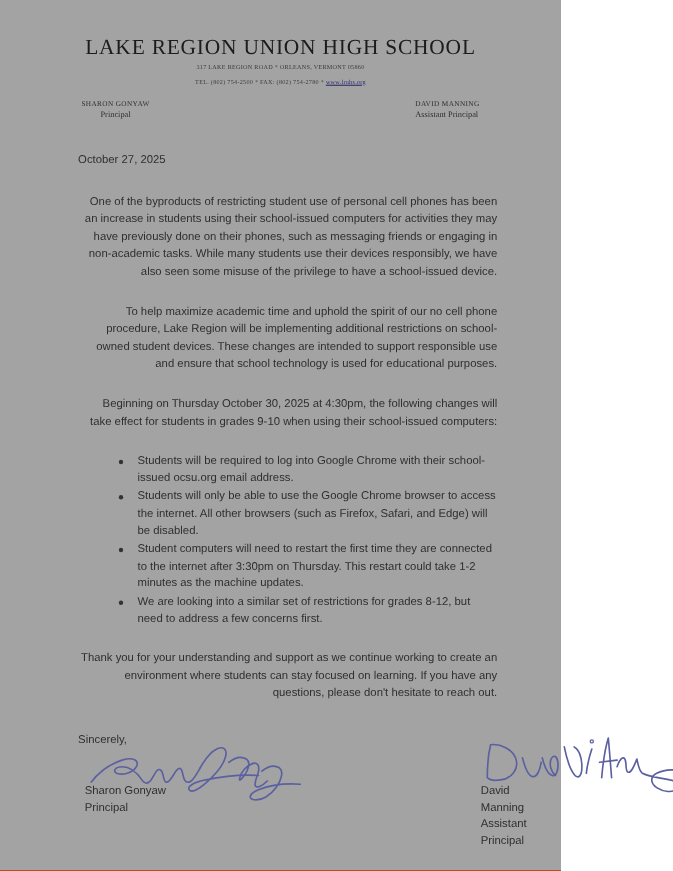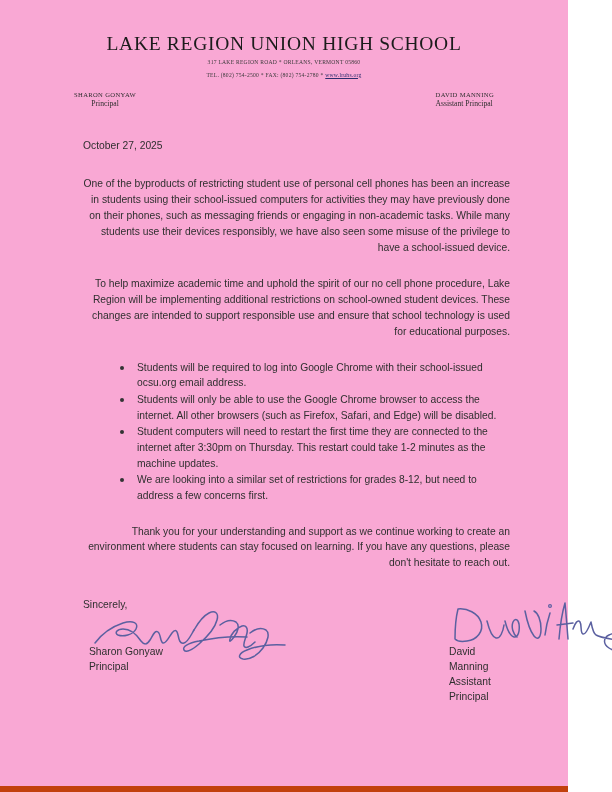--- a/index.html
+++ b/index.html
@@ -12,25 +12,25 @@
     height: 792px;
     font-family: "Liberation Sans", sans-serif;
     color: #2b2b2b;
     position: relative;
     overflow: hidden;
   }
 
   .page {
     position: absolute;
     left: 0; top: 0;
-    width: 568px;
+    width: 510px;
     height: 792px;
-    background: #f9a8d4;
+    background: #a3a3a3;
     box-sizing: border-box;
-    border-bottom: 6px solid #c2410c;
+    border-bottom: 1px solid #c2410c;
   }
 
   
   .letterhead {
     padding-top: 33px;
     text-align: center;
   }
   .school-name {
     font-family: "Liberation Serif", serif;
     font-size: 19.5px;
@@ -77,21 +77,20 @@
   }
   .officer.right { text-align: left; }
 
   
   .body-wrap {
     margin-top: 29px;
     padding: 0 58px 0 71px;
     font-size: 10.3px;
     line-height: 1.55;
     color: #2f2f2f;
-    margin-left: 12px;
   }
   .date-line { margin: 0 0 22px 0; }
   .salutation { margin: 0 0 21px 0; }
   p.para { margin: 0 0 20px 0; text-align: right; }
 
   ul.changes {
     margin: 0 0 20px 0;
     padding-left: 35px;
     list-style: none;
   }
@@ -157,20 +156,21 @@
       </div>
     </div>
   </div>
 
   <div class="body-wrap">
 
     <div class="date-line">October 27, 2025</div>
 
     <p class="para">One of the byproducts of restricting student use of personal cell phones has been an increase in students using their school-issued computers for activities they may have previously done on their phones, such as messaging friends or engaging in non-academic tasks. While many students use their devices responsibly, we have also seen some misuse of the privilege to have a school-issued device.</p>
     <p class="para">To help maximize academic time and uphold the spirit of our no cell phone procedure, Lake Region will be implementing additional restrictions on school-owned student devices. These changes are intended to support responsible use and ensure that school technology is used for educational purposes.</p>
+    <p class="para">Beginning on Thursday October 30, 2025 at 4:30pm, the following changes will take effect for students in grades 9-10 when using their school-issued computers:</p>
 
     <ul class="changes">
       <li>Students will be required to log into Google Chrome with their school-issued ocsu.org email address.</li>
       <li>Students will only be able to use the Google Chrome browser to access the internet. All other browsers (such as Firefox, Safari, and Edge) will be disabled.</li>
       <li>Student computers will need to restart the first time they are connected to the internet after 3:30pm on Thursday.  This restart could take 1-2 minutes as the machine updates.</li>
       <li>We are looking into a similar set of restrictions for grades 8-12, but need to address a few concerns first.</li>
     </ul>
 
     <p class="para">Thank you for your understanding and support as we continue working to create an environment where students can stay focused on learning. If you have any questions, please don't hesitate to reach out.</p>
 

